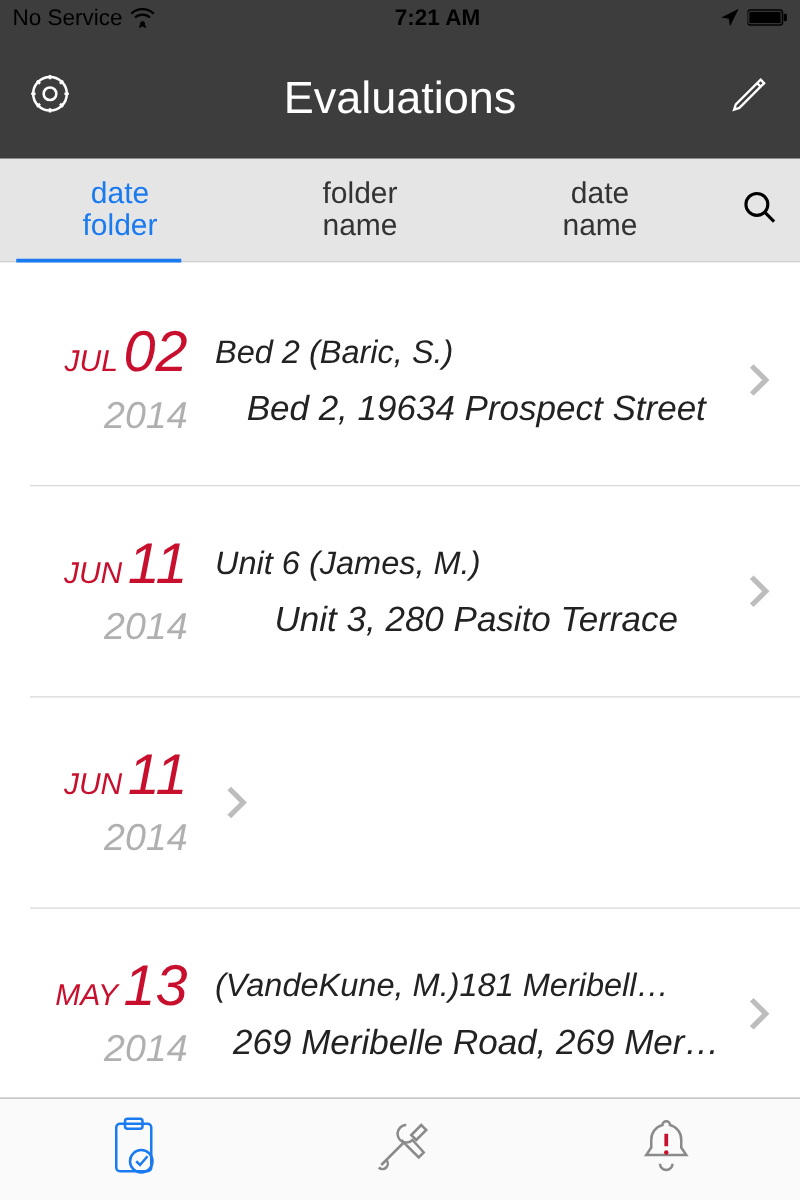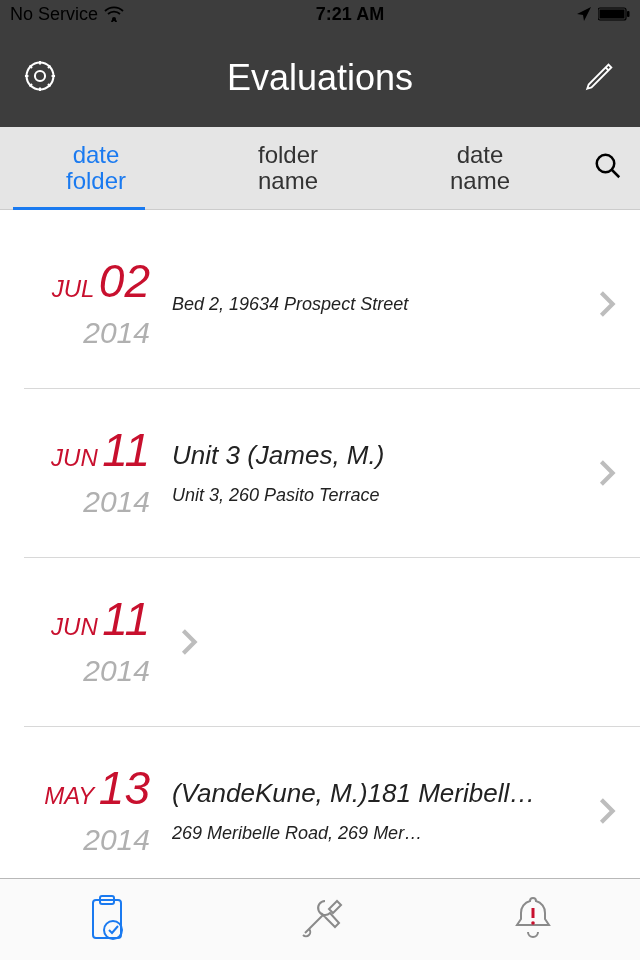--- a/index.html
+++ b/index.html
@@ -126,26 +126,27 @@
     .row-title {
       font-size: 26px;
       color: #222;
       font-weight: 300;
       white-space: nowrap;
       overflow: hidden;
       text-overflow: ellipsis;
       margin-bottom: 14px;
     }
     .row-sub {
-      font-size: 18px;
+      font-size: 28px;
       color: #222;
       font-weight: 300;
       white-space: nowrap;
       overflow: hidden;
       text-overflow: ellipsis;
+      text-align: center;
     }
     .chev-col {
       width: 34px;
       display: flex;
       align-items: center;
       justify-content: center;
       flex-shrink: 0;
     }
     .tabbar {
       position: absolute;
@@ -245,40 +246,41 @@
 
   <div class="row">
     <div class="date-col">
       <span class="date-md">
         <span class="date-month">JUL</span>
         <span class="date-day">02</span>
       </span>
       <span class="date-year">2014</span>
     </div>
     <div class="text-col">
+      <div class="row-title">Bed 2 (Baric, S.)</div>
       <div class="row-sub">Bed 2, 19634 Prospect Street</div>
     </div>
     <div class="chev-col">
       <svg width="18" height="28" viewBox="0 0 12 20" fill="none" stroke="#bdbdbd" stroke-width="3">
           <path d="M2 2 L10 10 L2 18"></path>
         </svg>
     </div>
   </div>
 
   <div class="row">
     <div class="date-col">
       <span class="date-md">
         <span class="date-month">JUN</span>
         <span class="date-day">11</span>
       </span>
       <span class="date-year">2014</span>
     </div>
     <div class="text-col">
-      <div class="row-title">Unit 3 (James, M.)</div>
-      <div class="row-sub">Unit 3, 260 Pasito Terrace</div>
+      <div class="row-title">Unit 6 (James, M.)</div>
+      <div class="row-sub">Unit 3, 280 Pasito Terrace</div>
     </div>
     <div class="chev-col">
       <svg width="18" height="28" viewBox="0 0 12 20" fill="none" stroke="#bdbdbd" stroke-width="3">
           <path d="M2 2 L10 10 L2 18"></path>
         </svg>
     </div>
   </div>
 
   <div class="row">
     <div class="date-col">

